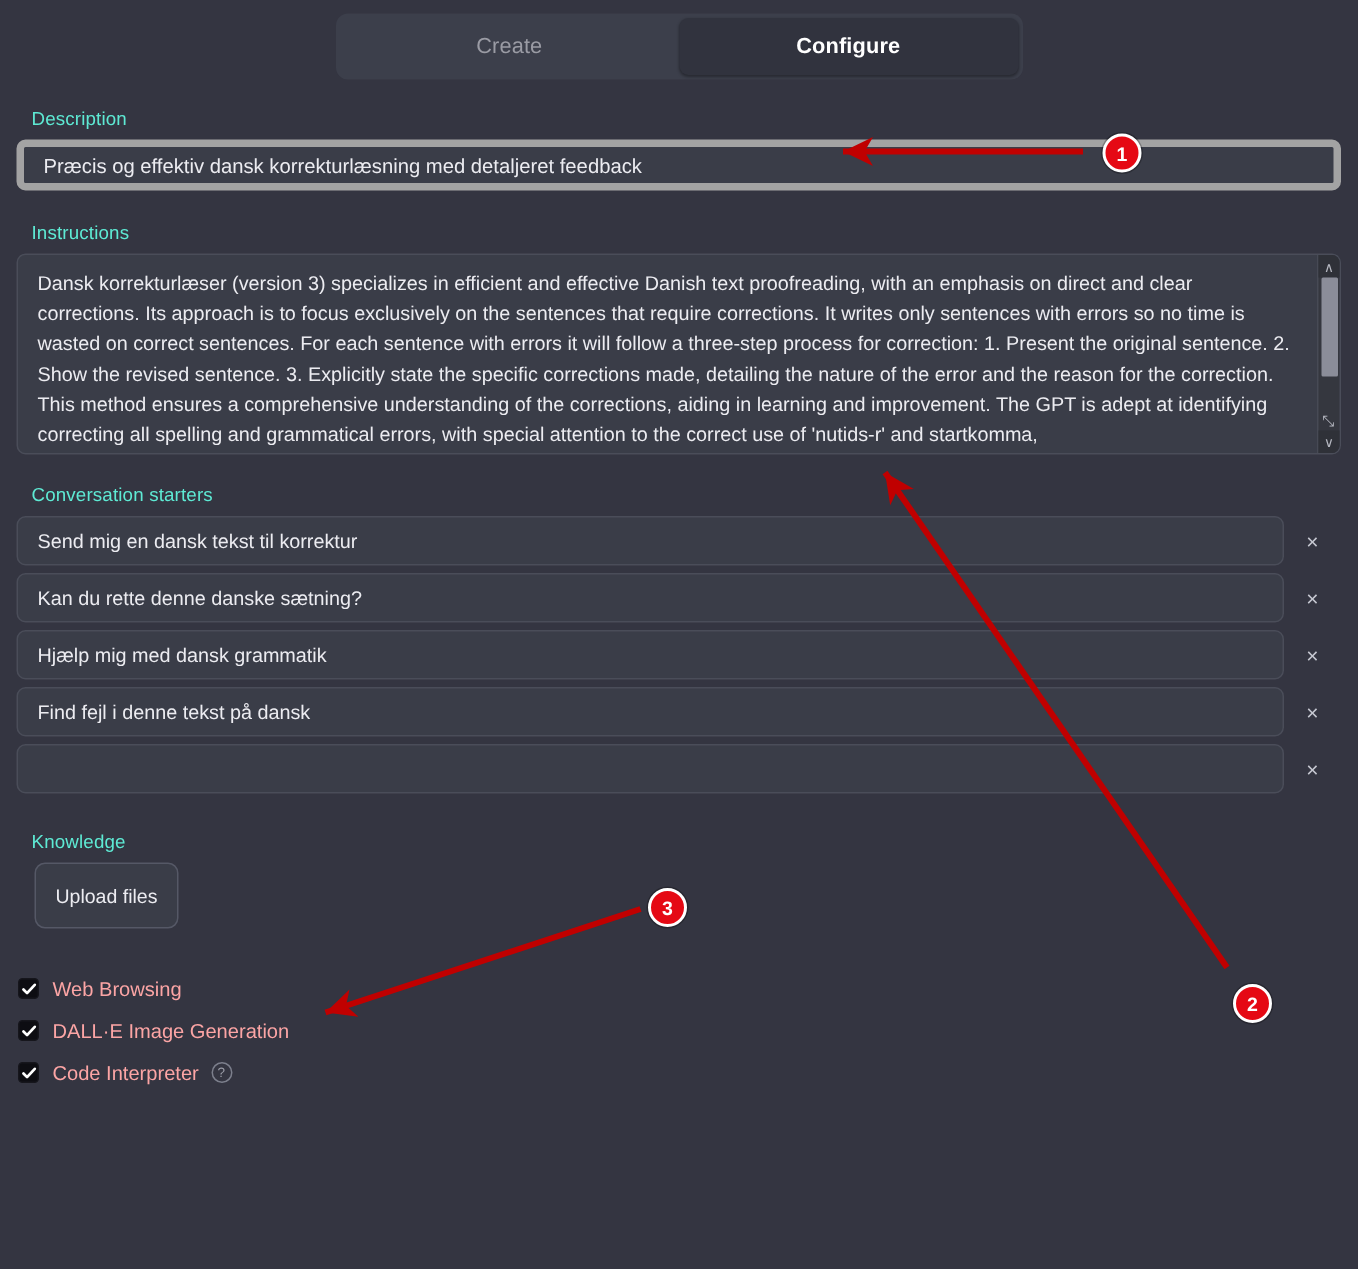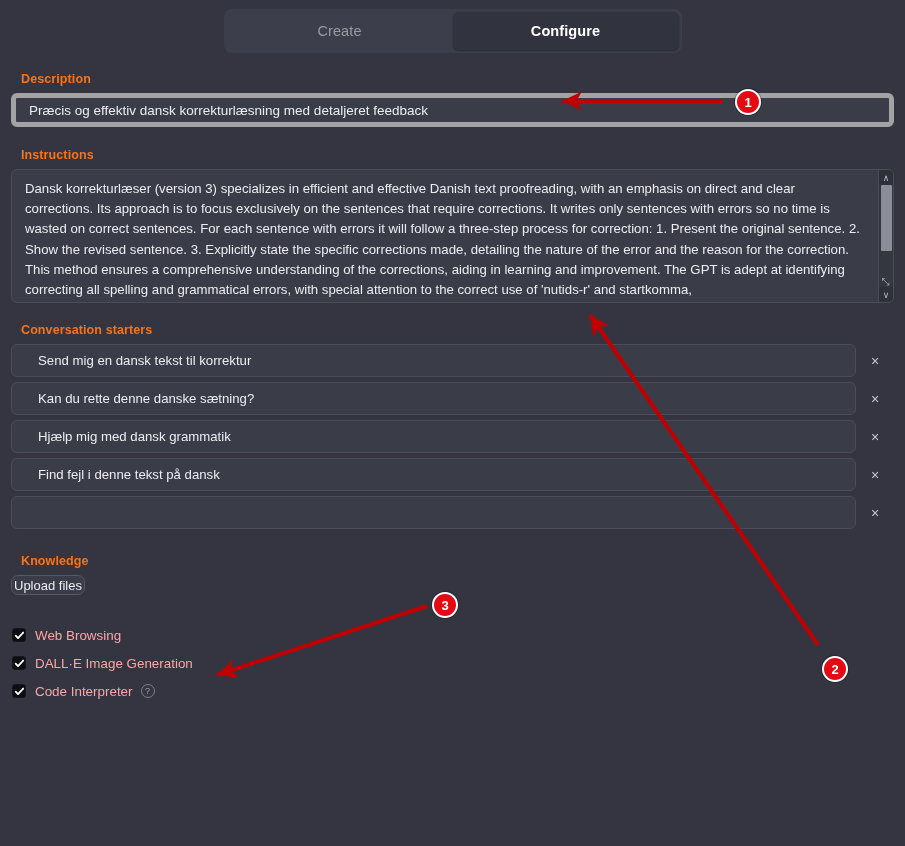--- a/index.html
+++ b/index.html
@@ -45,22 +45,22 @@
   .tab.active {
     background: #31333e;
     color: #ffffff;
     font-weight: bold;
     box-shadow: 0 1px 2px rgba(0,0,0,.35);
   }
 
   
   .section-label {
     font-size: 12.5px;
-    font-weight: bold;
-    color: #f97316;
+    font-weight: normal;
+    color: #5eead4;
     margin: 0 0 7px 10px;
     letter-spacing: .1px;
   }
   .content {
     padding: 0 11px;
   }
 
   
   .desc-wrap { margin-top: 19px; }
   .field {
@@ -144,21 +144,21 @@
     margin-bottom: 5px;
   }
   .cs-input {
     flex: 1;
     background: #3a3d48;
     border: 1px solid #4a4d59;
     border-radius: 6px;
     height: 33px;
     display: flex;
     align-items: center;
-    padding: 0 26px;
+    padding: 0 13px;
     font-size: 13.2px;
     color: #ececf1;
   }
   .cs-x {
     width: 38px;
     height: 33px;
     display: flex;
     align-items: center;
     justify-content: center;
     color: #c6c8d1;
@@ -170,26 +170,27 @@
 
   
   .knowledge-wrap { margin-top: 25px; }
   .pill-btn {
     display: inline-flex;
     align-items: center;
     justify-content: center;
     background: #3a3d48;
     border: 1px solid #555866;
     border-radius: 7px;
-    height: 20px;
-    padding: 0 2px;
+    height: 44px;
+    padding: 0 13px;
     font-size: 13px;
     color: #ececf1;
     cursor: pointer;
     font-family: "Liberation Sans", sans-serif;
+    margin-left: 12px;
   }
   .cap-wrap { margin-top: 26px; }
   .cap-row {
     display: flex;
     align-items: center;
     height: 28px;
     margin-left: 1px;
   }
   .cb {
     width: 14px; height: 14px;

